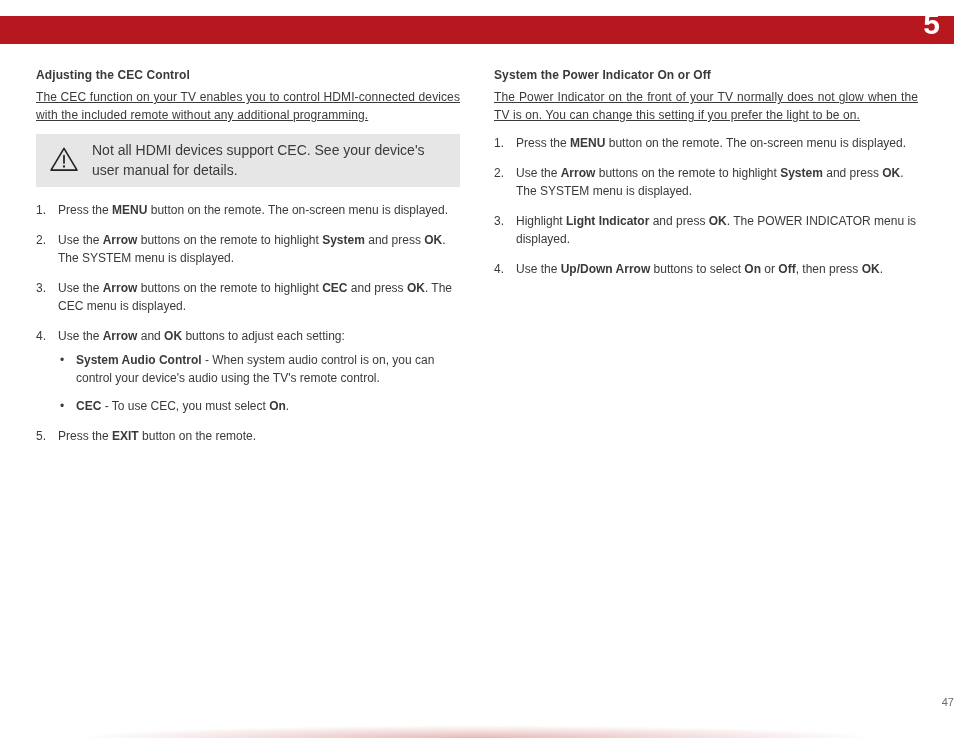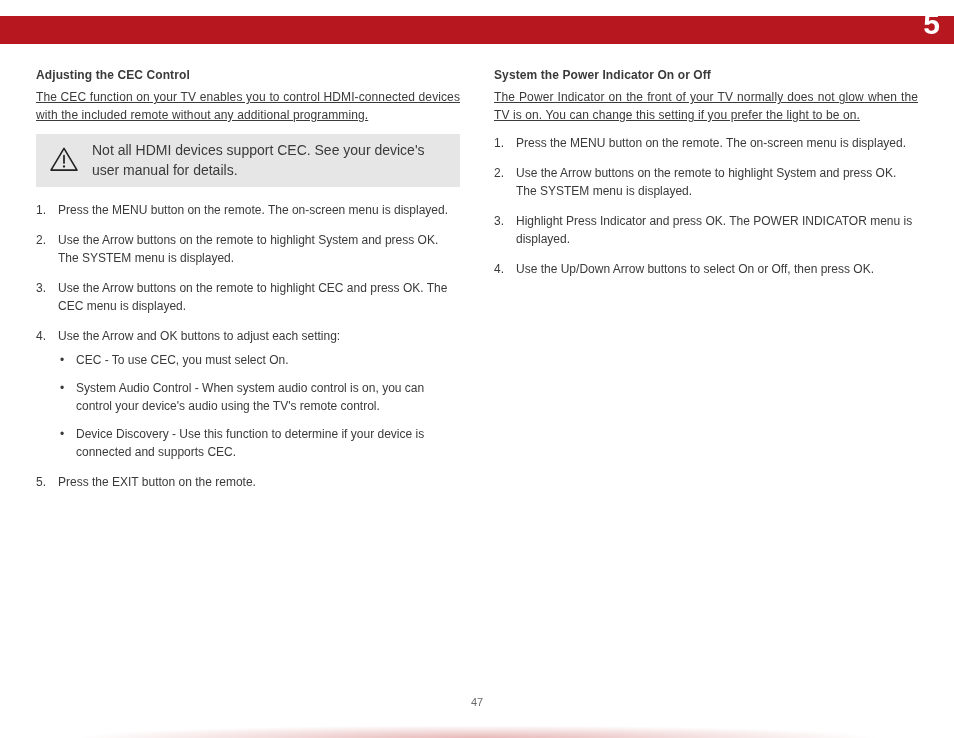--- a/index.html
+++ b/index.html
@@ -14,22 +14,22 @@
     .note-box { background: #e6e6e6; display: flex; align-items: center; padding: 6px 10px; margin: 10px 0 14px; }
     .warn-icon { width: 36px; height: 30px; flex-shrink: 0; display: flex; align-items: center; justify-content: center; margin-right: 10px; }
     .warn-icon svg { width: 30px; height: 26px; }
     .note-text { font-size: 14px; line-height: 1.45; }
     ol { list-style: none; counter-reset: step; margin: 6px 0 10px; }
     ol > li { counter-increment: step; position: relative; font-size: 12px; line-height: 1.5; padding-left: 22px; margin-bottom: 12px; }
     ol > li::before { content: counter(step) "."; position: absolute; left: 0; top: 0; }
     ul.bullets { list-style: none; margin-top: 6px; }
     ul.bullets > li { position: relative; font-size: 12px; line-height: 1.5; padding-left: 18px; margin-bottom: 10px; }
     ul.bullets > li::before { content: "•"; position: absolute; left: 2px; top: 0; }
-    b { font-weight: 400; }
-    .page-num { position: absolute; bottom: 30px; left: 0; right: 0; text-align: center; font-size: 11px; color: #6a6a6a; }
+    b { font-weight: 700; }
+    .page-num { position: absolute; bottom: 30px; left: 0; right: 0; text-align: right; font-size: 11px; color: #6a6a6a; }
     .bottom-glow { position: absolute; bottom: 0; left: 0; right: 0; height: 18px; background: radial-gradient(ellipse 60% 100% at 50% 100%, rgba(170,0,0,0.28), rgba(170,0,0,0) 70%); }
   </style>
 </head>
 <body>
 
 <div class="top-bar">
   <span class="chapter-num">5</span>
 </div>
 
 <div class="content">
@@ -49,37 +49,36 @@
       <span class="note-text">Not all HDMI devices support CEC. See your device's user manual for details.</span>
     </div>
 
 
     <ol>
       <li><span>Press the </span><b>MENU</b><span> button on the remote. The on-screen menu is displayed.</span></li>
       <li><span>Use the </span><b>Arrow</b><span> buttons on the remote to highlight </span><b>System</b><span> and press </span><b>OK</b><span>. The SYSTEM menu is displayed.</span></li>
       <li><span>Use the </span><b>Arrow</b><span> buttons on the remote to highlight </span><b>CEC</b><span> and press </span><b>OK</b><span>. The CEC menu is displayed.</span></li>
       <li><span>Use the </span><b>Arrow</b><span> and </span><b>OK</b><span> buttons to adjust each setting:</span>
         <ul class="bullets">
+          <li><b>System Audio Control</b><span> - When system audio control is on, you can control your device's audio using the TV's remote control.</span></li>
           <li><b>CEC</b><span> - To use CEC, you must select </span><b>On</b><span>.</span></li>
-          <li><b>System Audio Control</b><span> - When system audio control is on, you can control your device's audio using the TV's remote control.</span></li>
-          <li><b>Device Discovery</b><span> - Use this function to determine if your device is connected and supports CEC.</span></li>
         </ul>
       </li>
       <li><span>Press the </span><b>EXIT</b><span> button on the remote.</span></li>
     </ol>
   </div>
 
   <div class="col">
     <h4 class="section-title">System the Power Indicator On or Off</h4>
     <p class="justify">The Power Indicator on the front of your TV normally does not glow when the TV is on. You can change this setting if you prefer the light to be on.</p>
 
     <ol>
       <li><span>Press the </span><b>MENU</b><span> button on the remote. The on-screen menu is displayed.</span></li>
       <li><span>Use the </span><b>Arrow</b><span> buttons on the remote to highlight </span><b>System</b><span> and press </span><b>OK</b><span>. The SYSTEM menu is displayed.</span></li>
-      <li><span>Highlight </span><b>Press Indicator</b><span> and press </span><b>OK</b><span>. The POWER INDICATOR menu is displayed.</span></li>
+      <li><span>Highlight </span><b>Light Indicator</b><span> and press </span><b>OK</b><span>. The POWER INDICATOR menu is displayed.</span></li>
       <li><span>Use the </span><b>Up/Down Arrow</b><span> buttons to select </span><b>On</b><span> or </span><b>Off</b><span>, then press </span><b>OK</b><span>.</span></li>
     </ol>
   </div>
 
 </div>
 
 <div class="page-num">47</div>
 <div class="bottom-glow"></div>
 
 </body></html>

